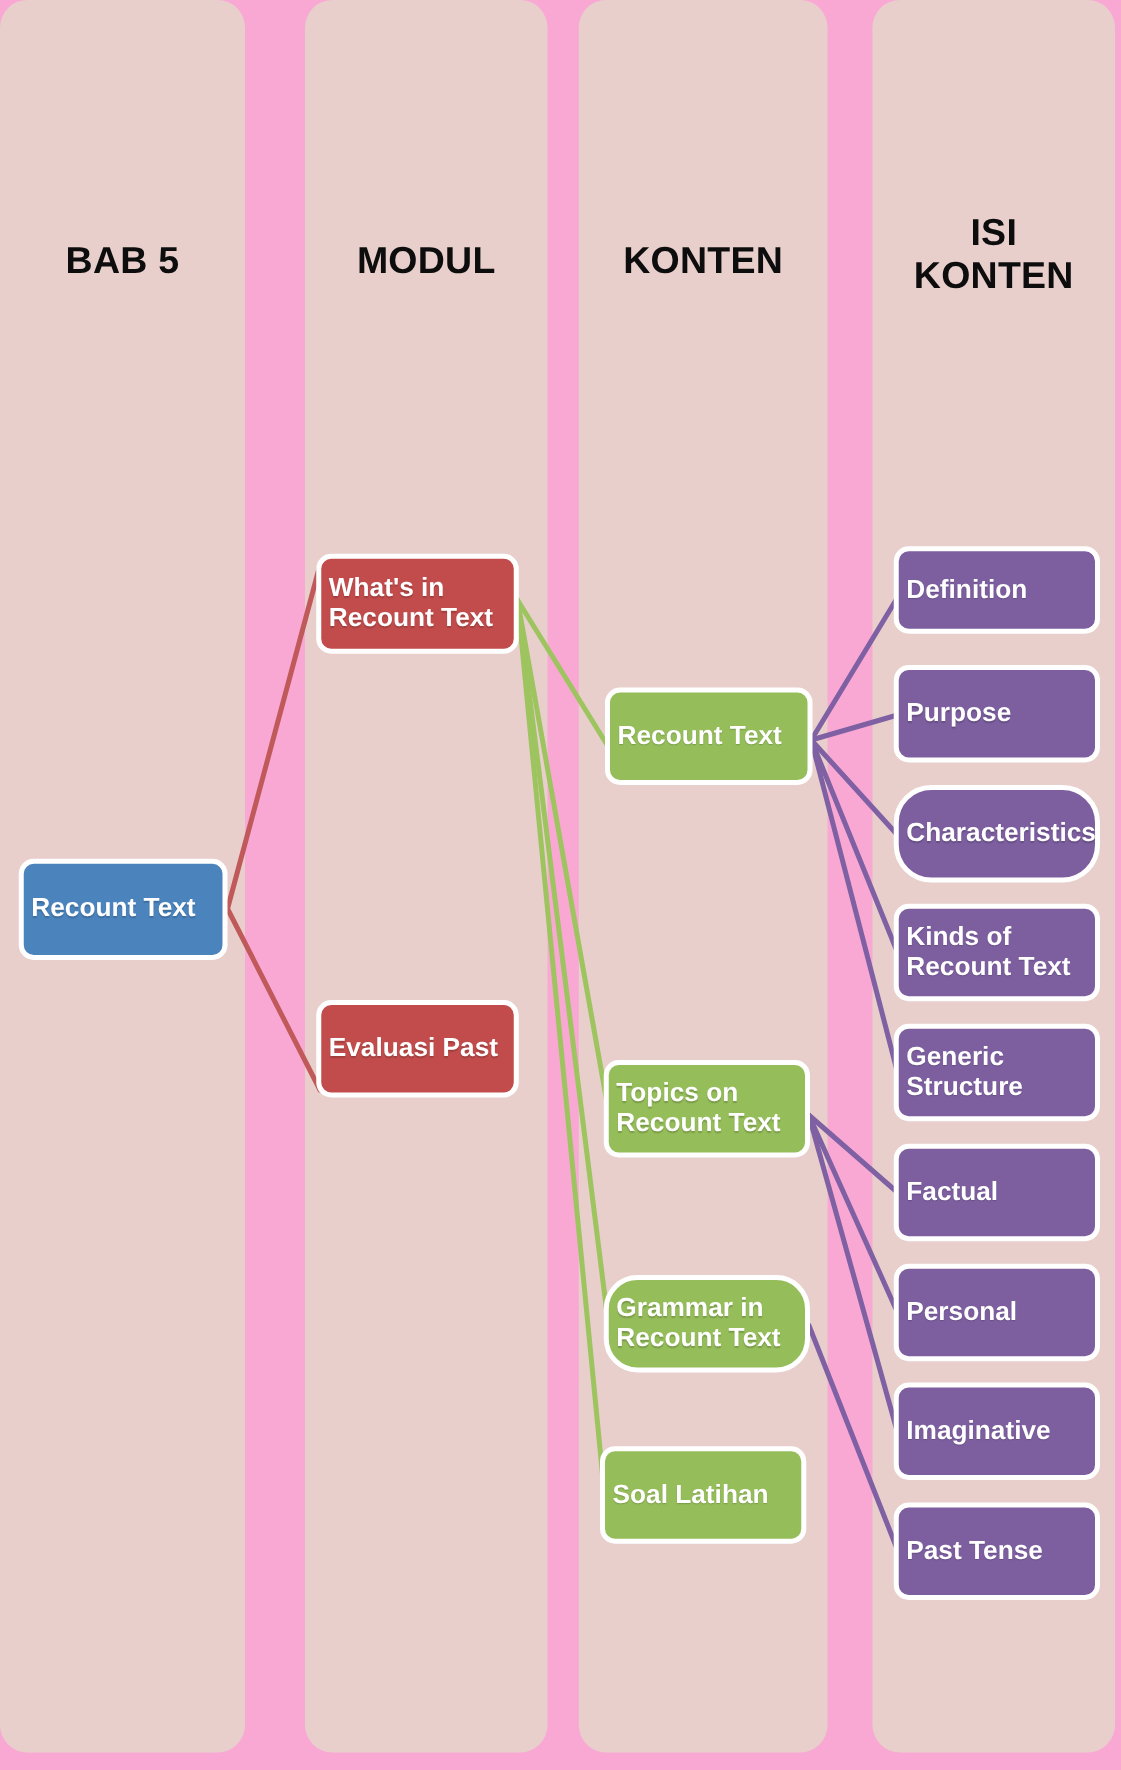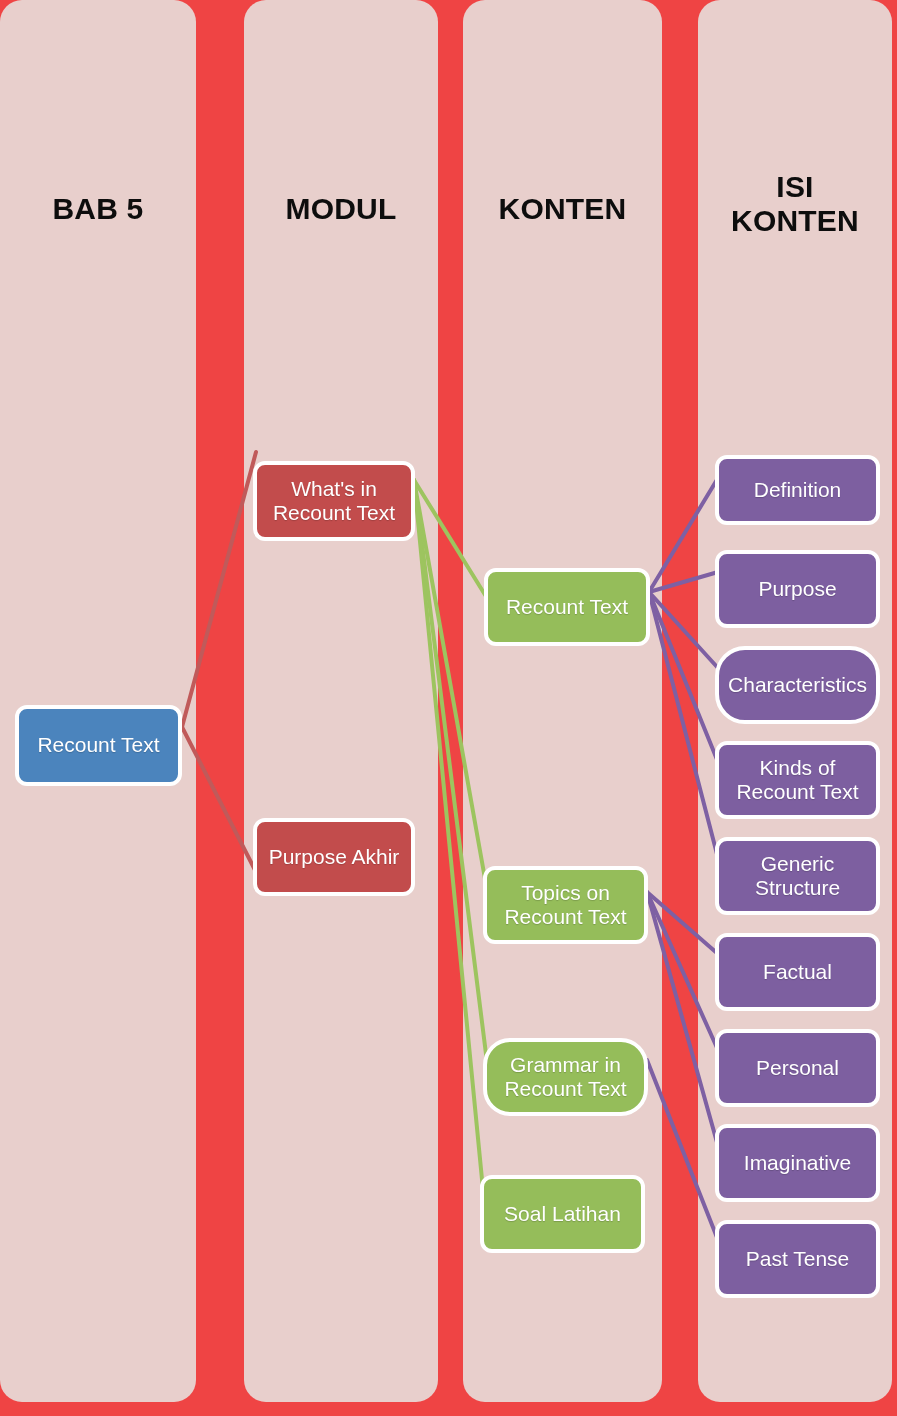--- a/index.html
+++ b/index.html
@@ -4,21 +4,21 @@
 <style>
   html, body {
     margin: 0;
     padding: 0;
     background: #000000;
   }
   #canvas {
     position: relative;
     width: 897px;
     height: 1416px;
-    background: #ef4444;
+    background: #f9a8d4;
     font-family: "Liberation Sans", sans-serif;
     overflow: hidden;
   }
   .column {
     position: absolute;
     background: #e8cfcc;
     border-radius: 22px;
   }
   .col-header {
     position: absolute;
@@ -36,31 +36,30 @@
     top: 0;
     width: 897px;
     height: 1416px;
     pointer-events: none;
   }
   .node {
     position: absolute;
     display: flex;
     align-items: center;
     justify-content: center;
-    text-align: center;
+    text-align: left;
     color: #ffffff;
-    font-weight: normal;
+    font-weight: bold;
     font-size: 21px;
     line-height: 1.16;
     border-radius: 12px;
     border: 4px solid #ffffff;
     box-sizing: border-box;
     padding: 2px 6px;
     text-shadow: 0 1px 1px rgba(0,0,0,0.18);
-    margin-top: 18px;
   }
   .node.blue   { background: #4b84bd; }
   .node.red    { background: #c24c4c; }
   .node.green  { background: #95bd5a; }
   .node.purple { background: #7d5fa0; }
   .node span { display: block; width: 100%; white-space: pre-line; }
 </style>
 </head>
 <body>
 
@@ -102,21 +101,21 @@
 
   <div id="nodes-layer">
       <div class="node blue" style="left: 15px; top: 687px; width: 167px; height: 81px; background: rgb(75, 132, 189); border-color: rgb(255, 255, 255);">
         <span>Recount Text</span>
       </div>
       <div class="node red" style="left: 253px; top: 443px; width: 162px; height: 80px; background: rgb(194, 76, 76); border-color: rgb(255, 255, 255);">
         <span>What's in
 Recount Text</span>
       </div>
       <div class="node red" style="left: 253px; top: 800px; width: 162px; height: 78px; background: rgb(194, 76, 76); border-color: rgb(255, 255, 255);">
-        <span>Purpose Akhir</span>
+        <span>Evaluasi Past</span>
       </div>
       <div class="node green" style="left: 484px; top: 550px; width: 166px; height: 78px; background: rgb(149, 189, 90); border-color: rgb(255, 255, 255);">
         <span>Recount Text</span>
       </div>
       <div class="node green" style="left: 483px; top: 848px; width: 165px; height: 78px; background: rgb(149, 189, 90); border-color: rgb(255, 255, 255);">
         <span>Topics on
 Recount Text</span>
       </div>
       <div class="node green" style="left: 483px; top: 1020px; width: 165px; height: 78px; background: rgb(149, 189, 90); border-color: rgb(255, 255, 255); border-radius: 27px;">
         <span>Grammar in

